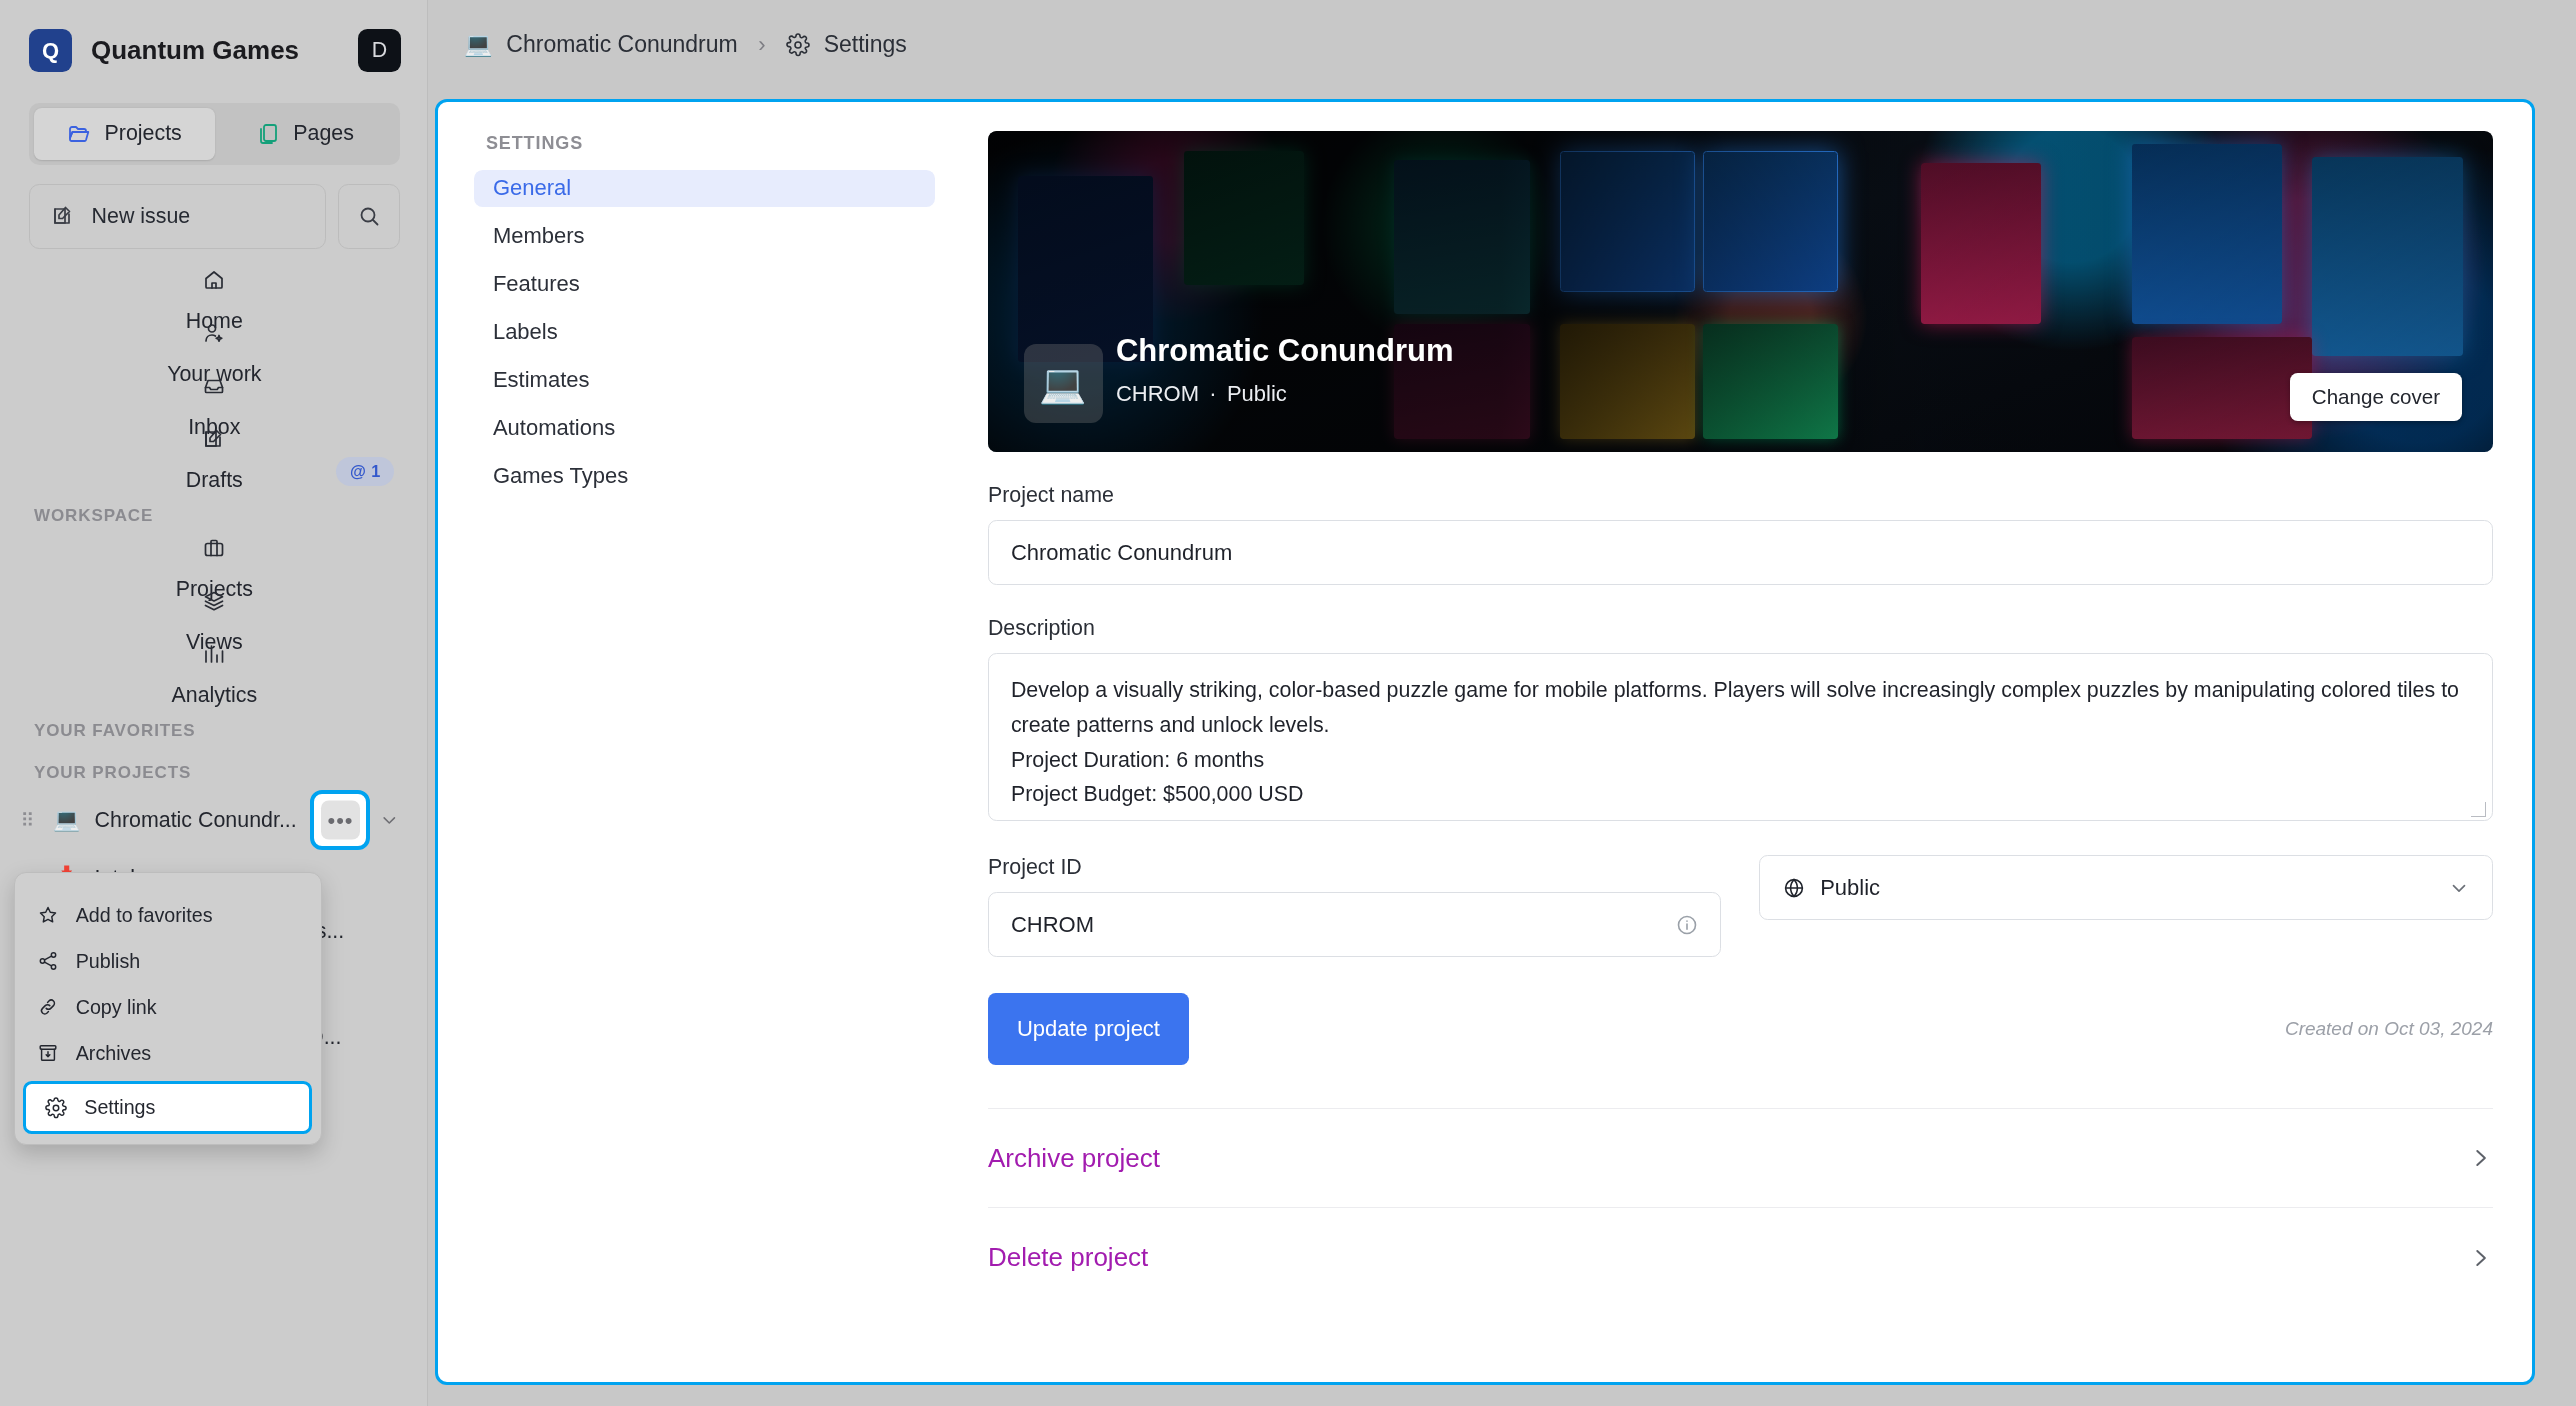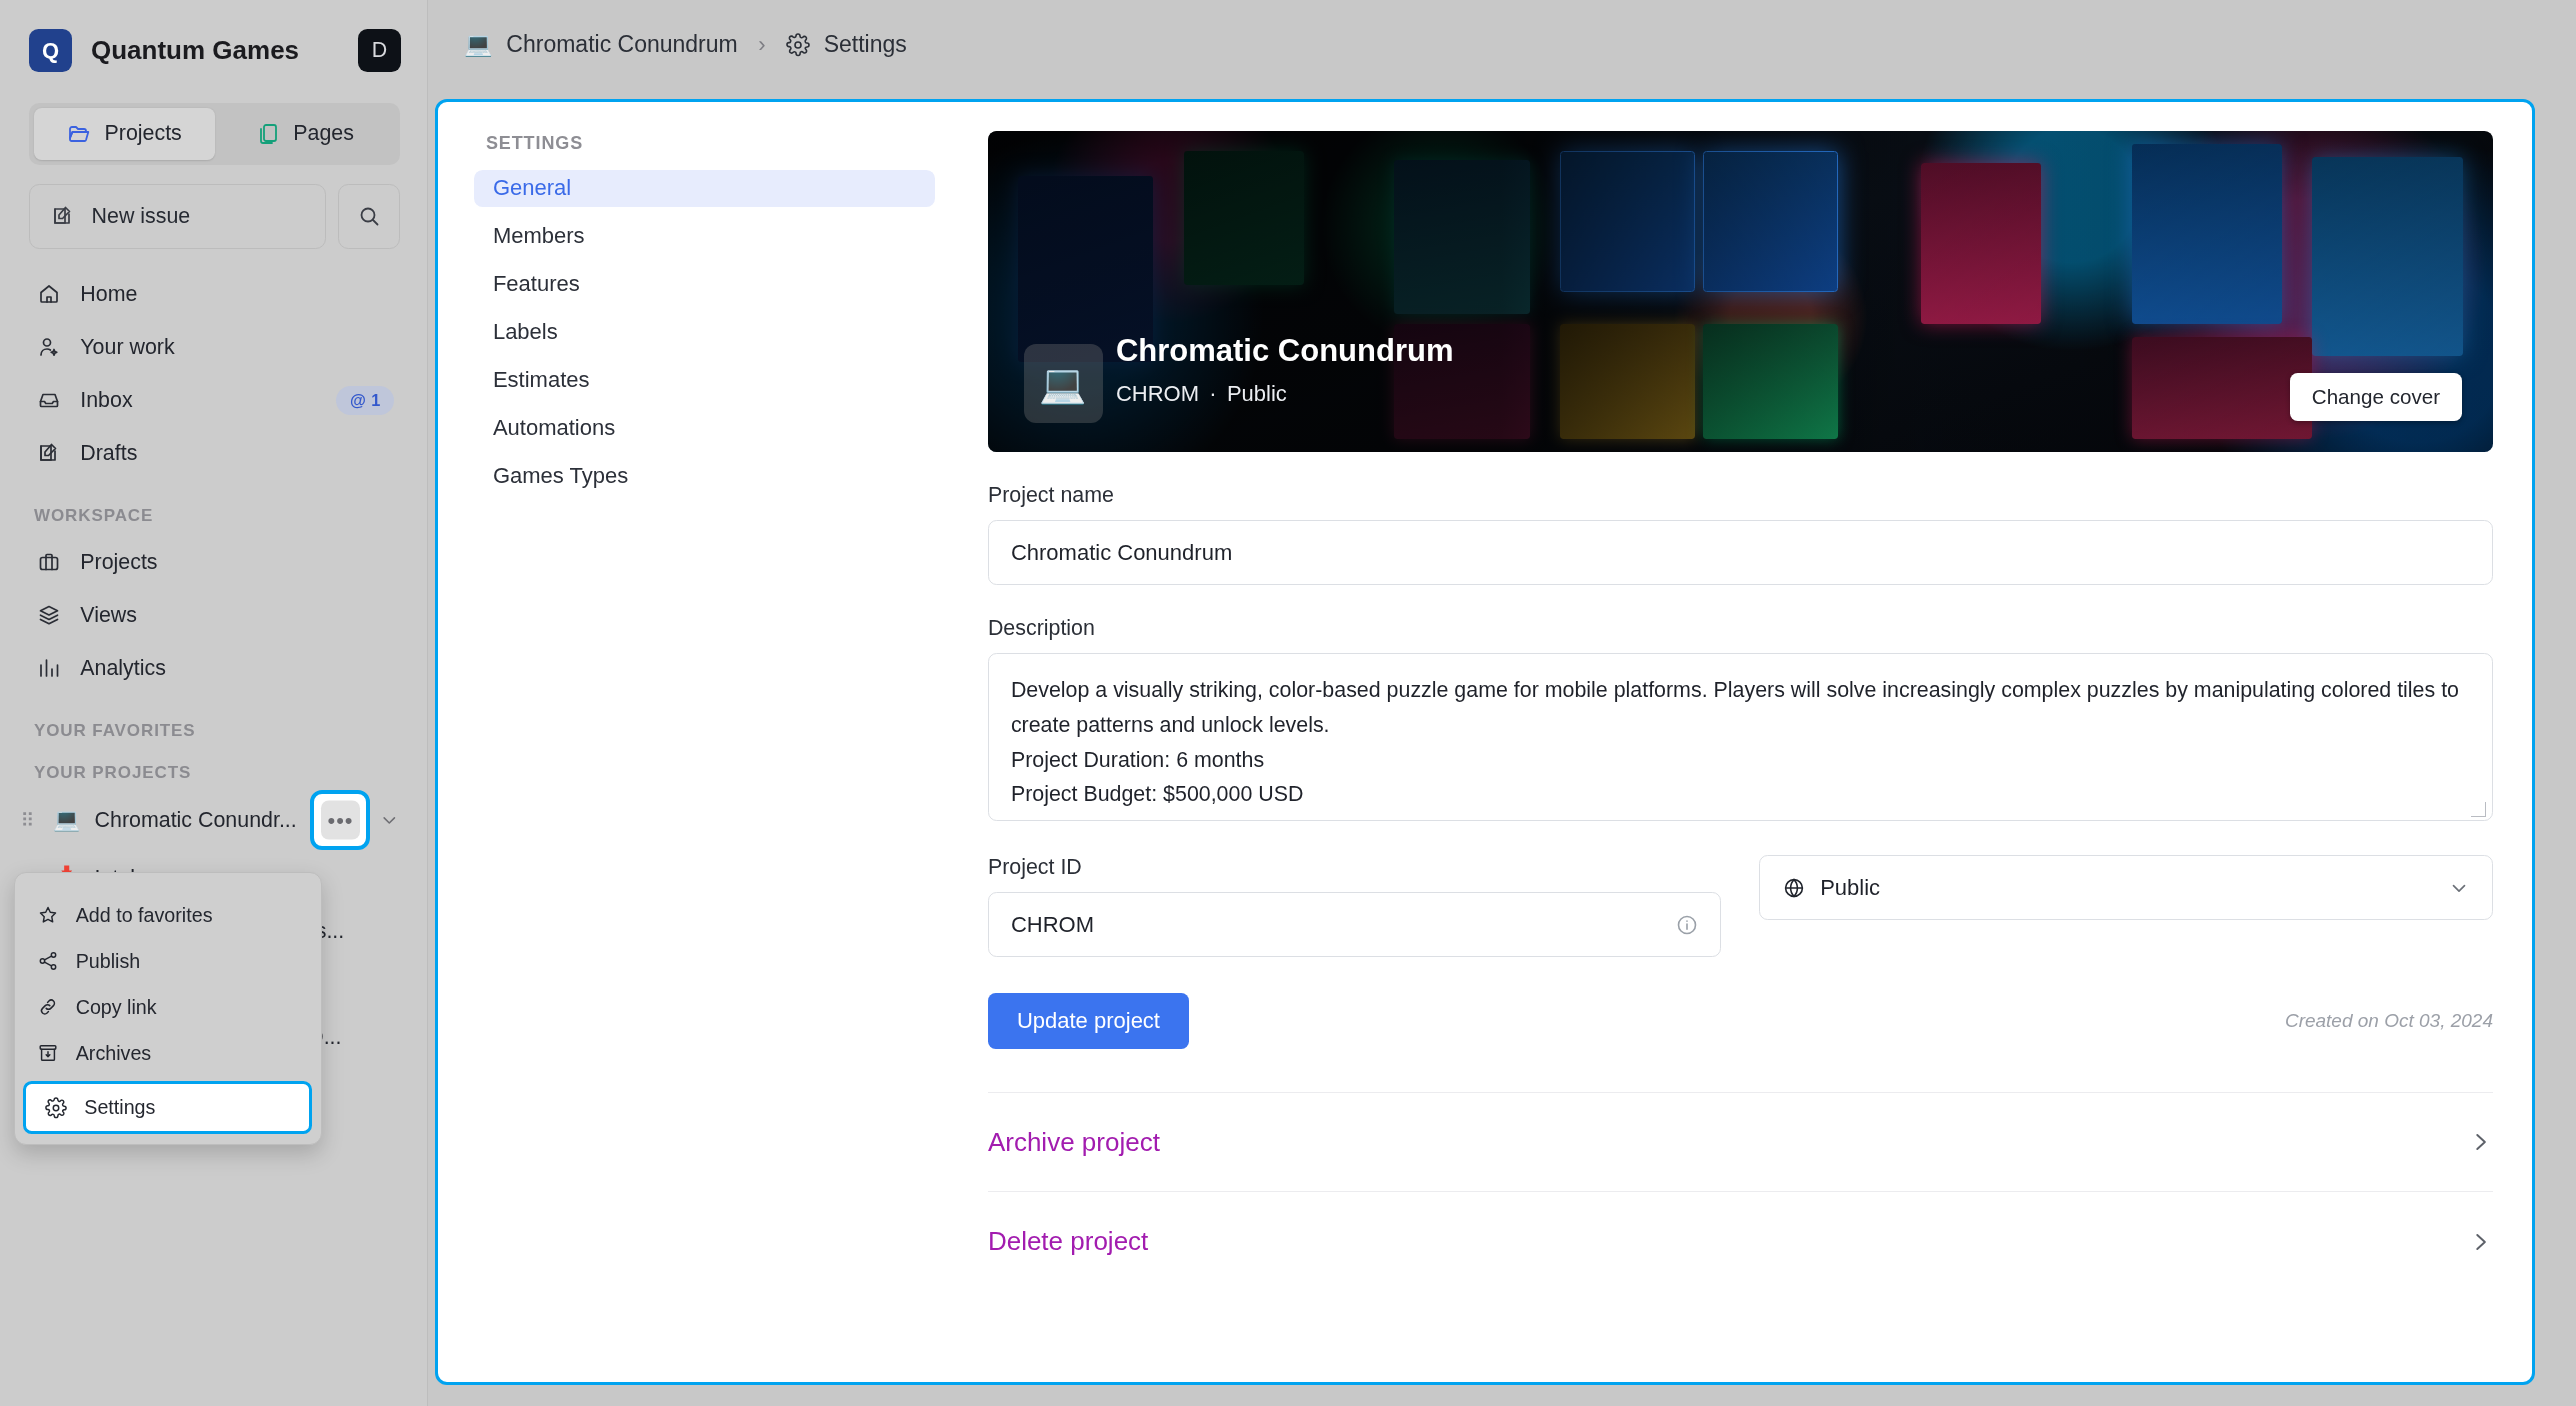--- a/index.html
+++ b/index.html
@@ -60,21 +60,21 @@
   }
   .searchbtn {
     width: 62px; height: 65px; border: 0.9px solid #bcbcbc; border-radius: 10.3px;
     display: flex; align-items: center; justify-content: center; cursor: pointer;
   }
 
   .navlist { margin-top: 22px; padding: 0 19px 0 20.6px; }
   .navitem {
     display: flex; align-items: center; gap: 17px;
     height: 53px; padding: 0 13.7px; border-radius: 8.6px;
-    font-size: 21.4px; color: #23262e; cursor: pointer;
+    font-size: 21.4px; color: #23262e; cursor: pointer; flex-direction: column;
   }
   .navitem .ico { width: 29px; display: flex; align-items: center; justify-content: center; }
   .badge {
     margin-left: auto; background: #bfc6da; color: #3358cc;
     font-size: 16.3px; font-weight: 600; border-radius: 17px;
     padding: 5.1px 13.7px; letter-spacing: 0.4px;
   }
 
   .sect-label {
     font-size: 17px; font-weight: 700; color: #8b8b90;
@@ -201,21 +201,21 @@
   }
   .select-box {
     width: 100%; height: 65px; border: 0.9px solid #dcdfe4; border-radius: 8.6px;
     display: flex; align-items: center; gap: 13.7px; padding: 0 22px;
     font-size: 22px; color: #1f222a; background: #fff; cursor: pointer;
   }
 
   .actions { display: flex; align-items: center; margin-top: 36px; }
   .btn-primary {
     background: #3b74ef; color: #fff; border: none; border-radius: 7.7px;
-    height: 56px; padding: 0 29px; font-size: 22px; cursor: pointer;
+    height: 72px; padding: 0 29px; font-size: 22px; cursor: pointer;
     font-family: "Liberation Sans", sans-serif;
   }
   .created {
     margin-left: auto; font-size: 19px; color: #9ca0a8; font-style: italic;
   }
 
   .danger-list { margin-top: 43px; border-top: 0.9px solid #ececef; }
   .danger-row {
     height: 99px; display: flex; align-items: center;
     font-size: 26px; color: #a21caf; cursor: pointer;

